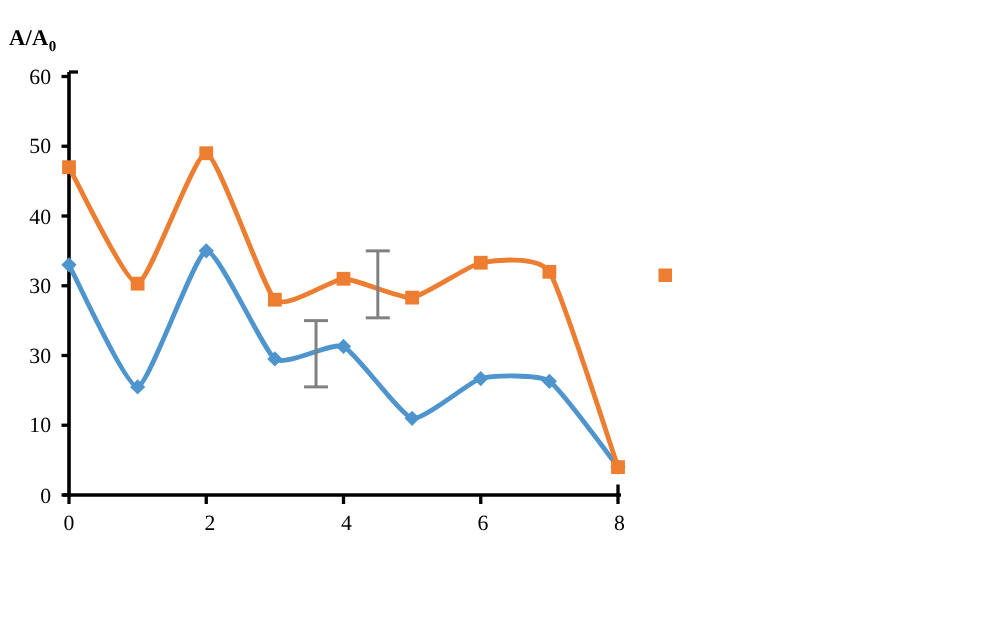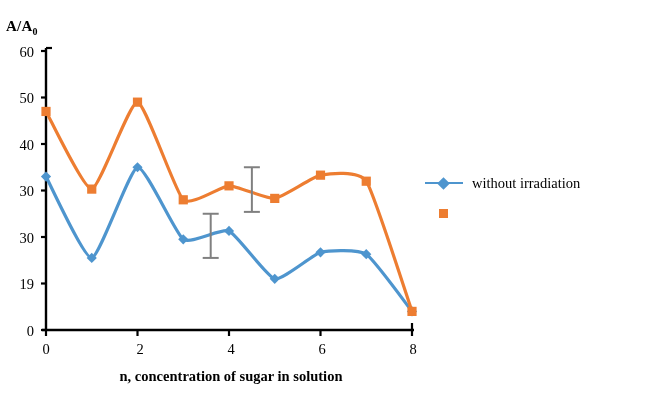--- a/index.html
+++ b/index.html
@@ -40,28 +40,27 @@
   .legend-text{font-size:14.5px;font-family:"Liberation Serif", serif;white-space:nowrap;}
   svg{position:absolute;left:0;top:0;}
 </style>
 </head>
 <body>
 
 <div id="chart-root">
 
   <div class="ylabel"><span>A/A</span><span class="sub">0</span></div>
 
-  <div class="xtitle">n, concentration of sugar in solution</div>
 
   <div class="ytick-label" style="left:2px;top:44px;">60</div>
   <div class="ytick-label" style="left:2px;top:90px;">50</div>
   <div class="ytick-label" style="left:2px;top:137px;">40</div>
   <div class="ytick-label" style="left:2px;top:183px;">30</div>
   <div class="ytick-label" style="left:2px;top:230px;">30</div>
-  <div class="ytick-label" style="left:2px;top:276px;">19</div>
+  <div class="ytick-label" style="left:2px;top:276px;">10</div>
   <div class="ytick-label" style="left:2px;top:323px;">0</div>
 
   <div class="xtick-label" style="left:34px;top:341px;">0</div>
   <div class="xtick-label" style="left:128px;top:341px;">2</div>
   <div class="xtick-label" style="left:219px;top:341px;">4</div>
   <div class="xtick-label" style="left:310px;top:341px;">6</div>
   <div class="xtick-label" style="left:401px;top:341px;">8</div>
 
   <svg id="plot" width="671" height="418">
       <line x1="46" y1="48" x2="46" y2="330" stroke="#000000" stroke-width="2.4"></line>
@@ -104,25 +103,18 @@
       <line x1="202.70000000000002" y1="213.75" x2="218.70000000000002" y2="213.75" stroke="#808080" stroke-width="2"></line>
       <line x1="202.70000000000002" y1="257.925" x2="218.70000000000002" y2="257.925" stroke="#808080" stroke-width="2"></line>
       <line x1="251.875" y1="167.25" x2="251.875" y2="211.89000000000001" stroke="#808080" stroke-width="2"></line>
       <line x1="243.875" y1="167.25" x2="259.875" y2="167.25" stroke="#808080" stroke-width="2"></line>
       <line x1="243.875" y1="211.89000000000001" x2="259.875" y2="211.89000000000001" stroke="#808080" stroke-width="2"></line>
     </svg>
 
   <div class="legend">
     <div class="legend-row">
       <span class="legend-key">
-        <span class="lk-line" id="lk-line-0" style="background: rgb(78, 149, 206);"></span>
-        <span class="lk-mark diamond" id="lk-mark-0" style="background: rgb(78, 149, 206);"></span>
-      </span>
-      <span class="legend-text">without irradiation</span>
-    </div>
-    <div class="legend-row">
-      <span class="legend-key">
         <span class="lk-mark" id="lk-mark-1" style="left: 14px; top: 3px; background: rgb(237, 125, 49);"></span>
       </span>
     </div>
   </div>
 
 </div>
 
 </body></html>

